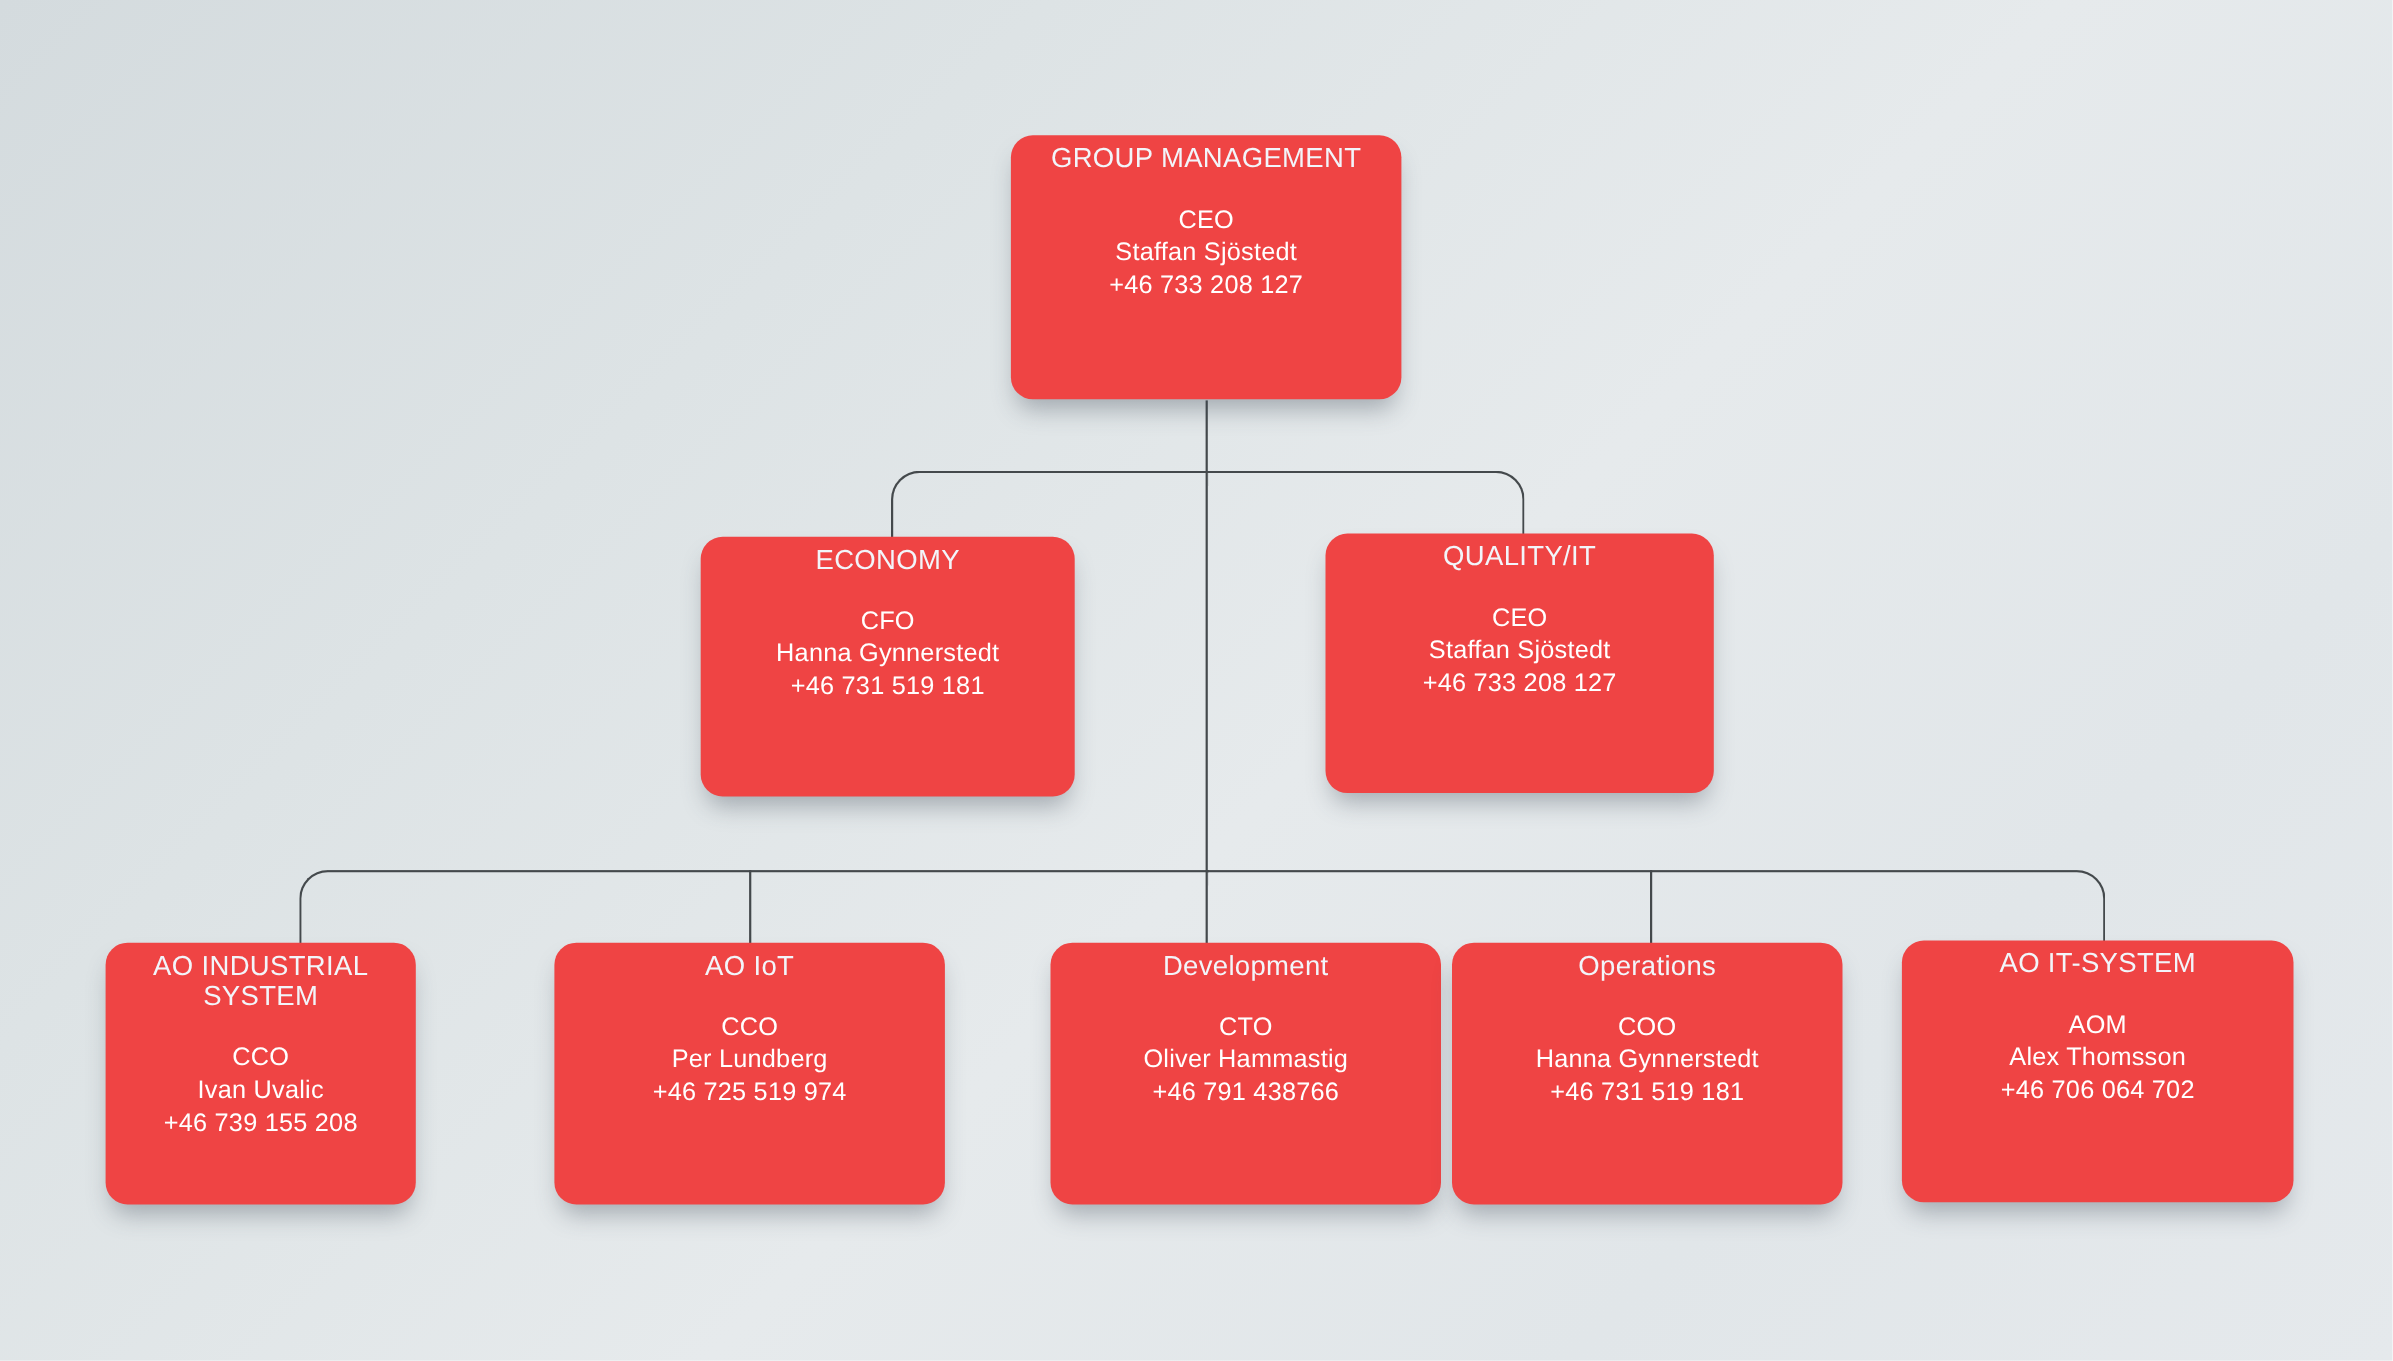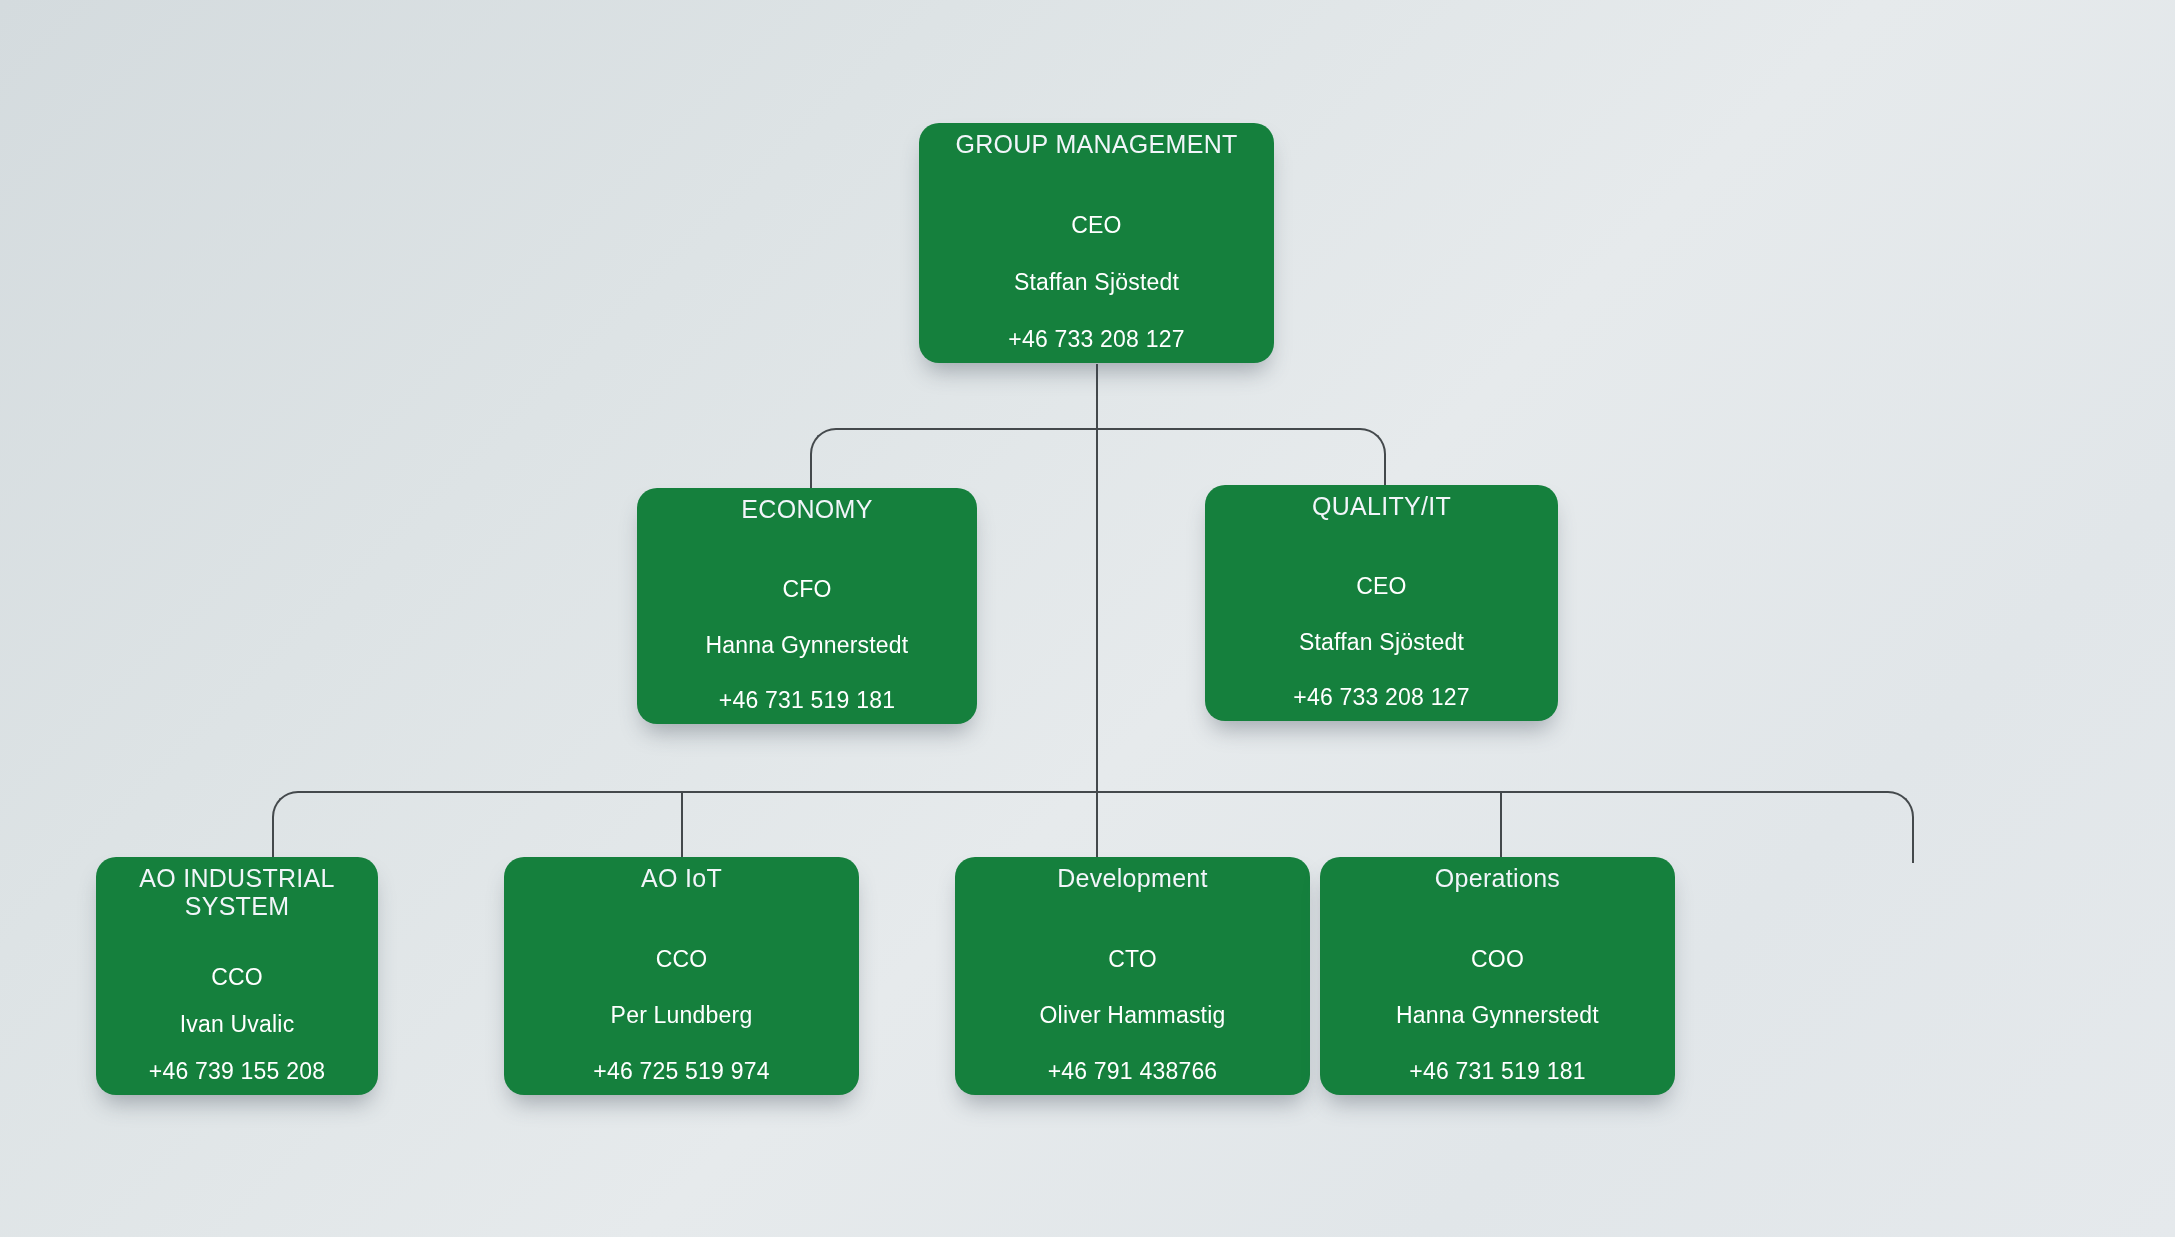--- a/index.html
+++ b/index.html
@@ -41,29 +41,29 @@
   .elbow-right {
     border-top-width: 2px;
     border-right-width: 2px;
     border-top-right-radius: 26px;
   }
 
   
   .node {
     position: absolute;
     box-sizing: border-box;
-    background: #15803d;
+    background: #ef4444;
     border-radius: 20px;
     box-shadow: 0 14px 22px -6px rgba(60, 72, 85, 0.38);
     color: #ffffff;
     text-align: center;
     display: flex;
     flex-direction: column;
     align-items: center;
-    justify-content: space-between;
+    justify-content: flex-start;
     padding: 8px 10px;
   }
   .node .dept {
     font-size: 25px;
     font-weight: 400;
     letter-spacing: 0.3px;
     line-height: 1.1;
     color: #f2f5fa;
     margin-bottom: 26px;
   }
@@ -136,14 +136,20 @@
     <div class="phone">+46 791 438766</div>
   </div>
 
   <div class="node" style="left:1320px; top:857px; width:355px; height:238px;">
     <div class="dept">Operations</div>
     <div class="role">COO</div>
     <div class="person">Hanna Gynnerstedt</div>
     <div class="phone">+46 731 519 181</div>
   </div>
 
+  <div class="node" style="left:1729px; top:855px; width:356px; height:238px;">
+    <div class="dept">AO IT-SYSTEM</div>
+    <div class="role">AOM</div>
+    <div class="person">Alex Thomsson</div>
+    <div class="phone">+46 706 064 702</div>
+  </div>
 
 </div>
 
 </body></html>

